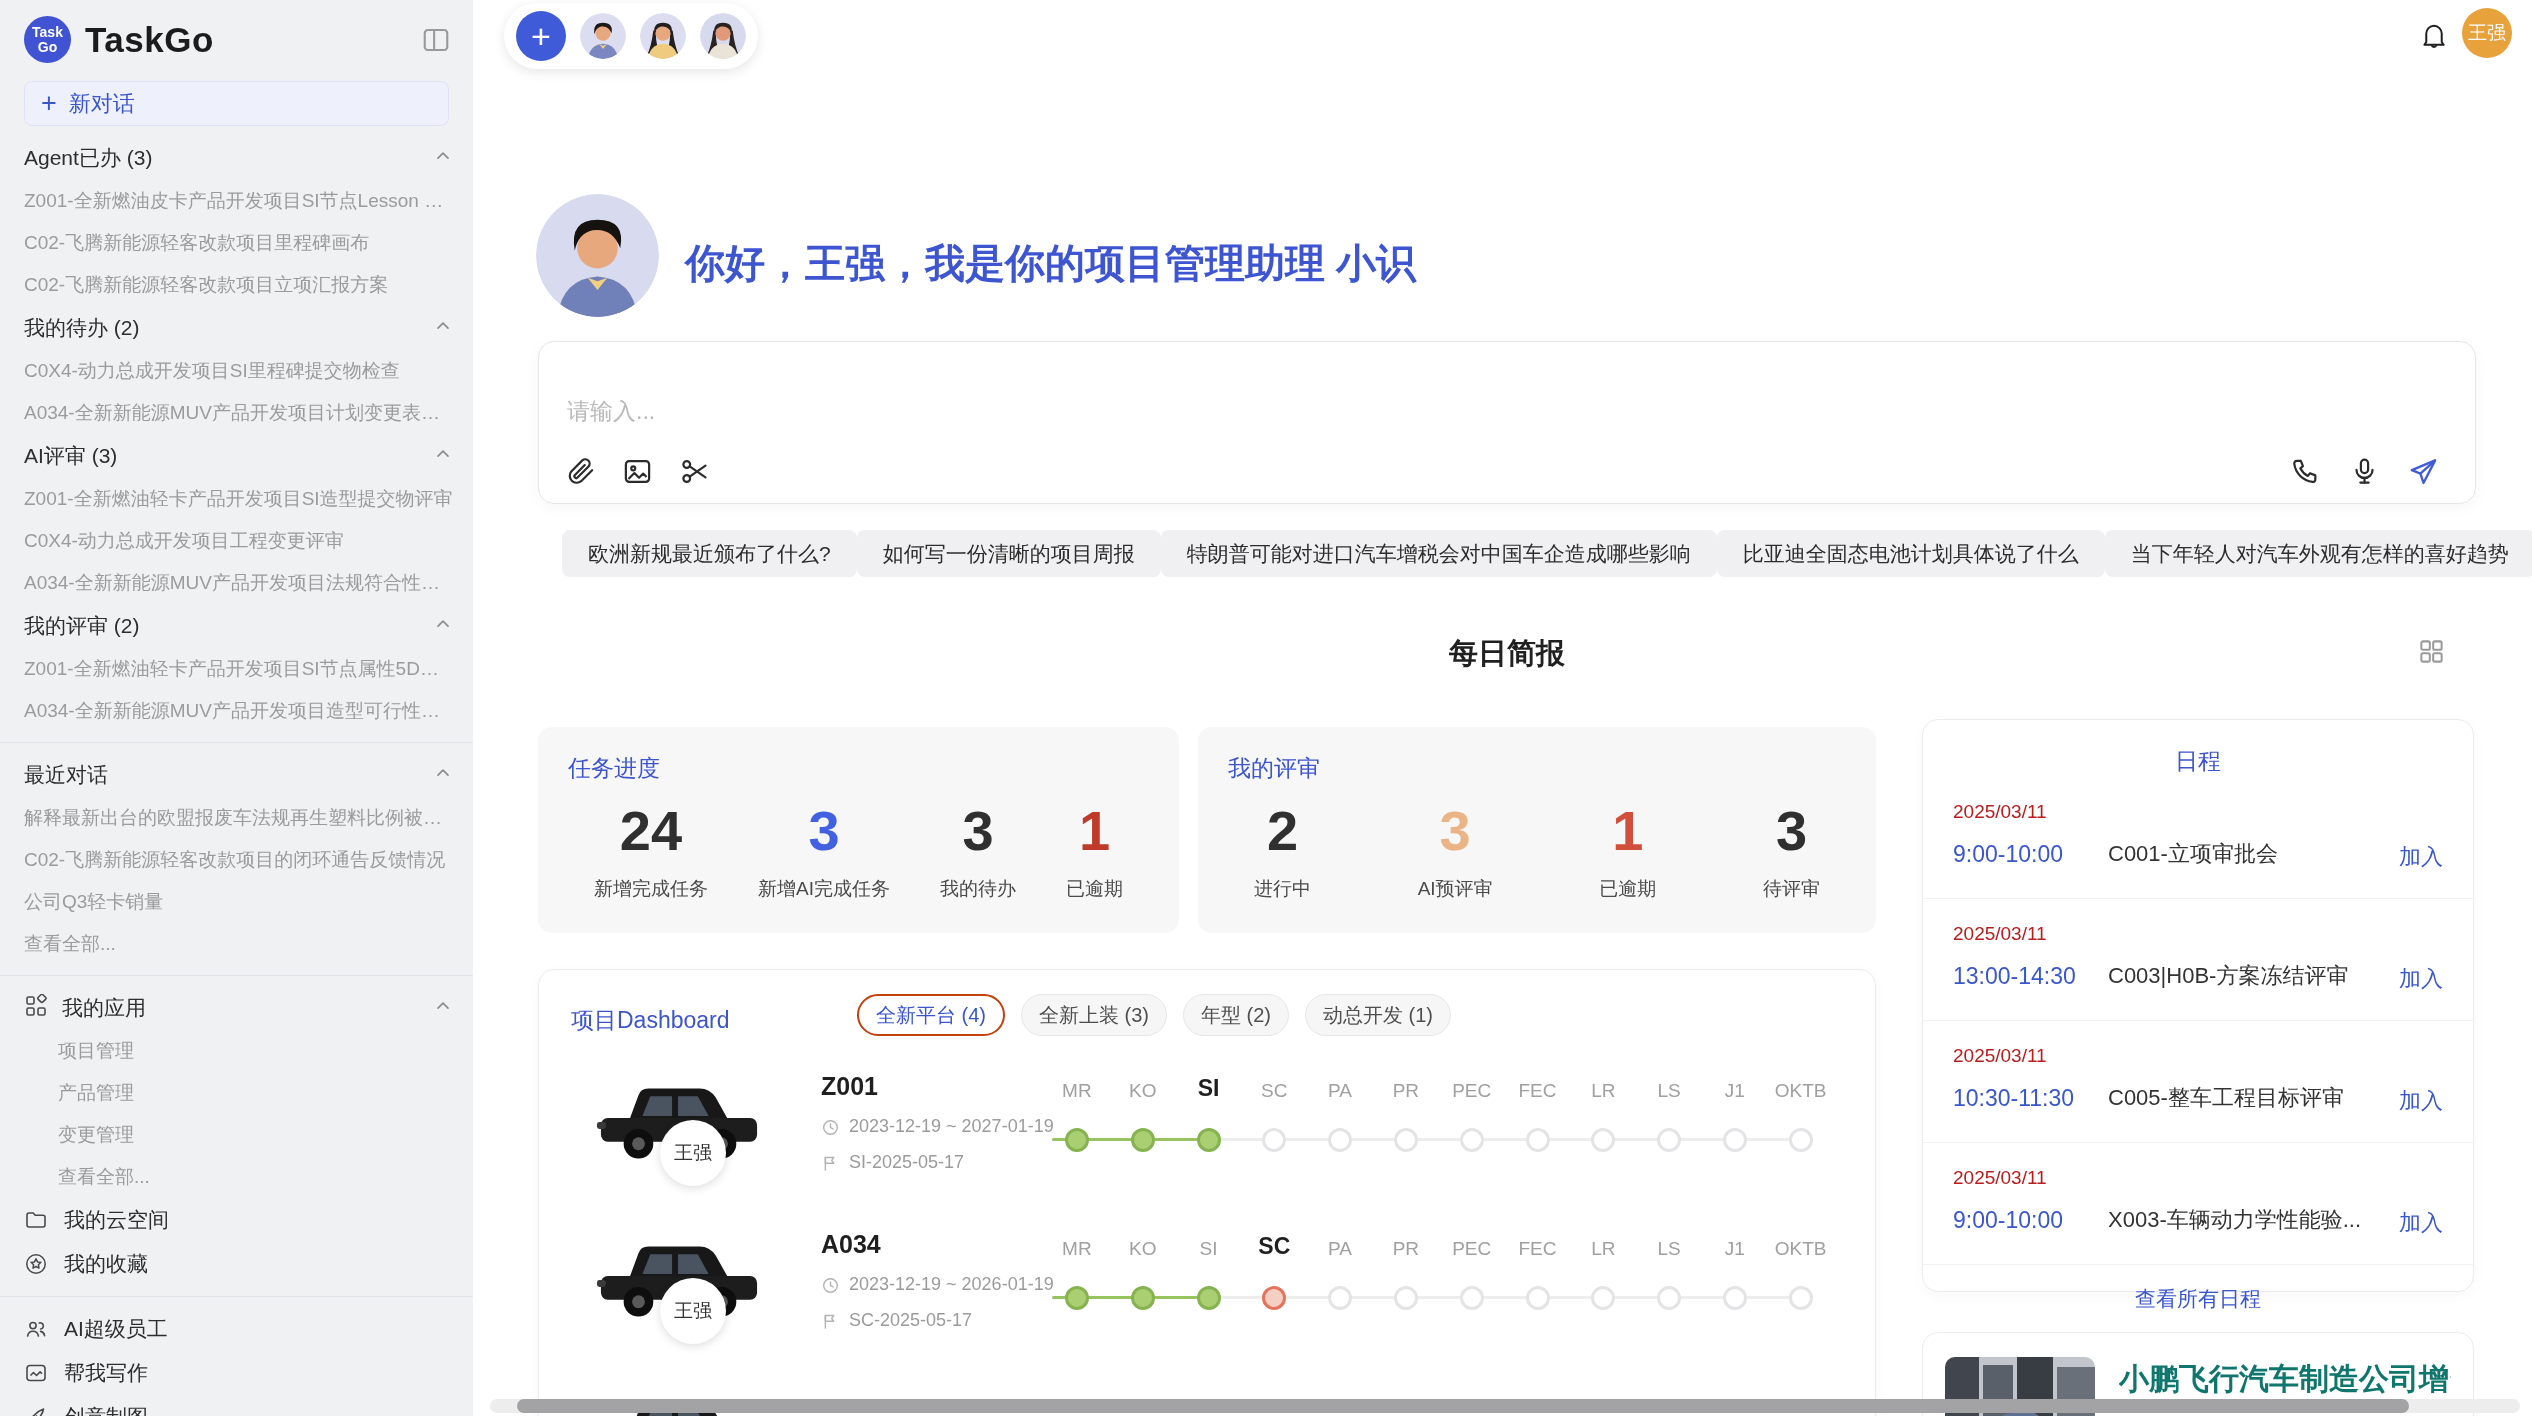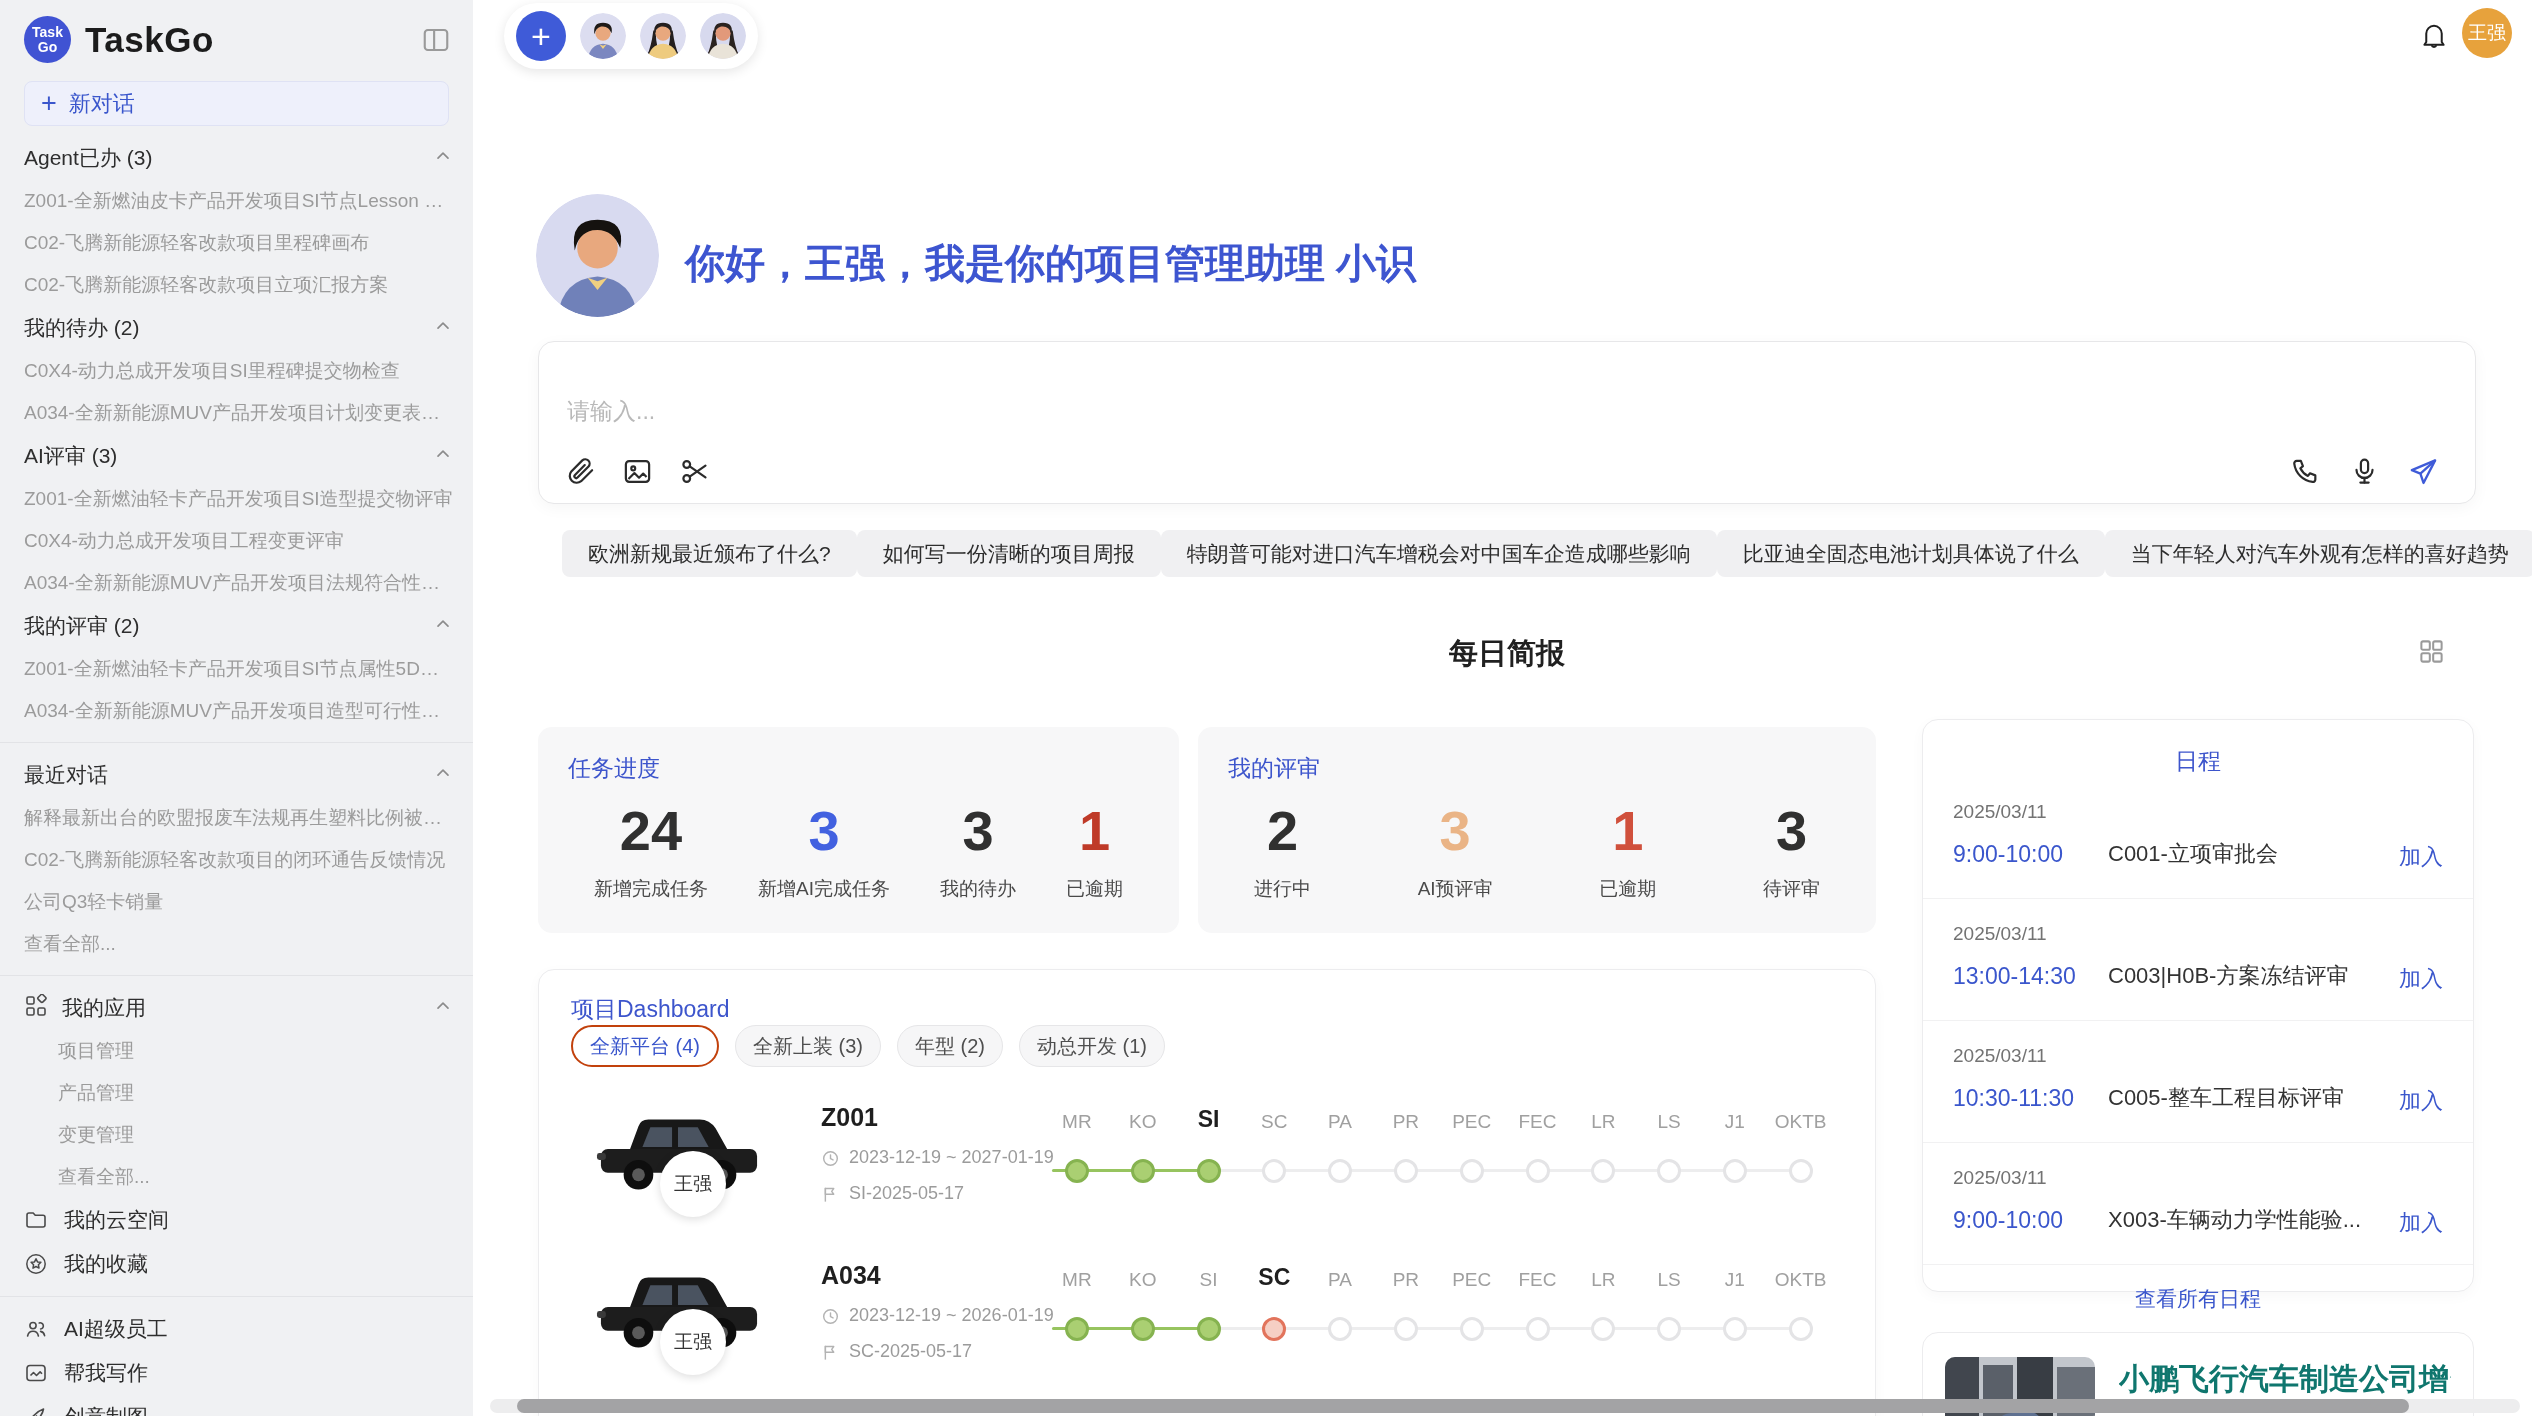--- a/index.html
+++ b/index.html
@@ -52,21 +52,21 @@
   #card-tasks{left:538px;width:641px;}
   #card-reviews{left:1198px;width:678px;}
   .card-title{font-size:23px;color:#3d55cc;}
   .stats-row{display:flex;justify-content:space-between;padding:0 26px;margin-top:16px;}
   .stat{text-align:center;}
   .stat .v{font-size:56px;font-weight:600;line-height:1.1;}
   .stat .l{margin-top:14px;font-size:19px;color:#4a4a4a;}
 
   
   .dash-card{position:absolute;left:538px;top:969px;width:1338px;height:470px;background:#fff;border:1px solid #ececee;border-radius:16px;box-shadow:0 4px 14px rgba(0,0,0,.03);box-sizing:border-box;overflow:hidden;}
-  .dash-head{display:flex;align-items:flex-start;padding:24px 32px 0;flex-direction:column;}
+  .dash-head{display:flex;align-items:flex-end;padding:24px 32px 0;}
   .dash-title{font-size:23px;color:#3d55cc;width:286px;}
   .dash-tabs{display:flex;gap:16px;}
   .tab{height:42px;line-height:40px;padding:0 17px;border-radius:21px;font-size:20px;box-sizing:border-box;cursor:pointer;white-space:nowrap;}
   .tab.active{border:2px solid #c2410c;color:#3a56cc;background:#fff;line-height:38px;}
   .tab.inactive{border:1px solid #e6e6e8;color:#4f4f4f;background:#f6f6f7;}
   .proj-rows{margin-top:28px;}
   .proj-row{position:relative;height:158px;}
   .proj-car{position:absolute;left:56px;top:6px;width:168px;height:100px;}
   .owner-badge{position:absolute;left:121px;top:56px;width:66px;height:66px;border-radius:50%;background:#fff;box-shadow:0 2px 10px rgba(0,0,0,.14);display:flex;align-items:center;justify-content:center;font-size:19px;color:#333;}
   .proj-info{position:absolute;left:282px;top:8px;}
@@ -82,21 +82,21 @@
   .ms-line.green{background:#97c45f;}
   .ms-dot{position:absolute;top:0;width:18px;height:18px;border-radius:50%;box-sizing:content-box;}
   .ms-dot.done{background:#aacf72;border:3px solid #86b350;}
   .ms-dot.todo{background:#fff;border:3px solid #e4e4e6;}
   .ms-dot.overdue{background:#f6cfc4;border:3px solid #e2745c;}
 
   
   .schedule-card{position:absolute;left:1922px;top:719px;width:552px;height:573px;background:#fff;border:1px solid #ececee;border-radius:16px;box-shadow:0 4px 14px rgba(0,0,0,.03);box-sizing:border-box;}
   .sched-title{text-align:center;font-size:23px;color:#3d55cc;padding-top:26px;}
   .sched-item{padding:24px 30px 26px;border-bottom:1px solid #f1f1f2;}
-  .sched-date{font-size:19px;color:#737373;}
+  .sched-date{font-size:19px;color:#b91c1c;}
   .sched-main{display:flex;align-items:center;margin-top:13px;}
   .sched-time{width:155px;font-size:23px;color:#3a56cc;flex:none;}
   .sched-name{flex:1;font-size:22px;color:#333;white-space:nowrap;overflow:hidden;}
   .sched-join{font-size:22px;color:#3a56cc;cursor:pointer;margin-top:6px;}
   .sched-viewall{text-align:center;font-size:21px;color:#3a56cc;margin-top:20px;cursor:pointer;}
 
   
   .news-card{position:absolute;left:1922px;top:1332px;width:552px;height:160px;background:#fff;border:1px solid #ececee;border-radius:16px;box-sizing:border-box;padding:24px 22px;display:flex;gap:24px;overflow:hidden;}
   .news-img{width:150px;height:112px;border-radius:10px;overflow:hidden;flex:none;}
   .news-body{padding-top:2px;overflow:hidden;flex:1;}

